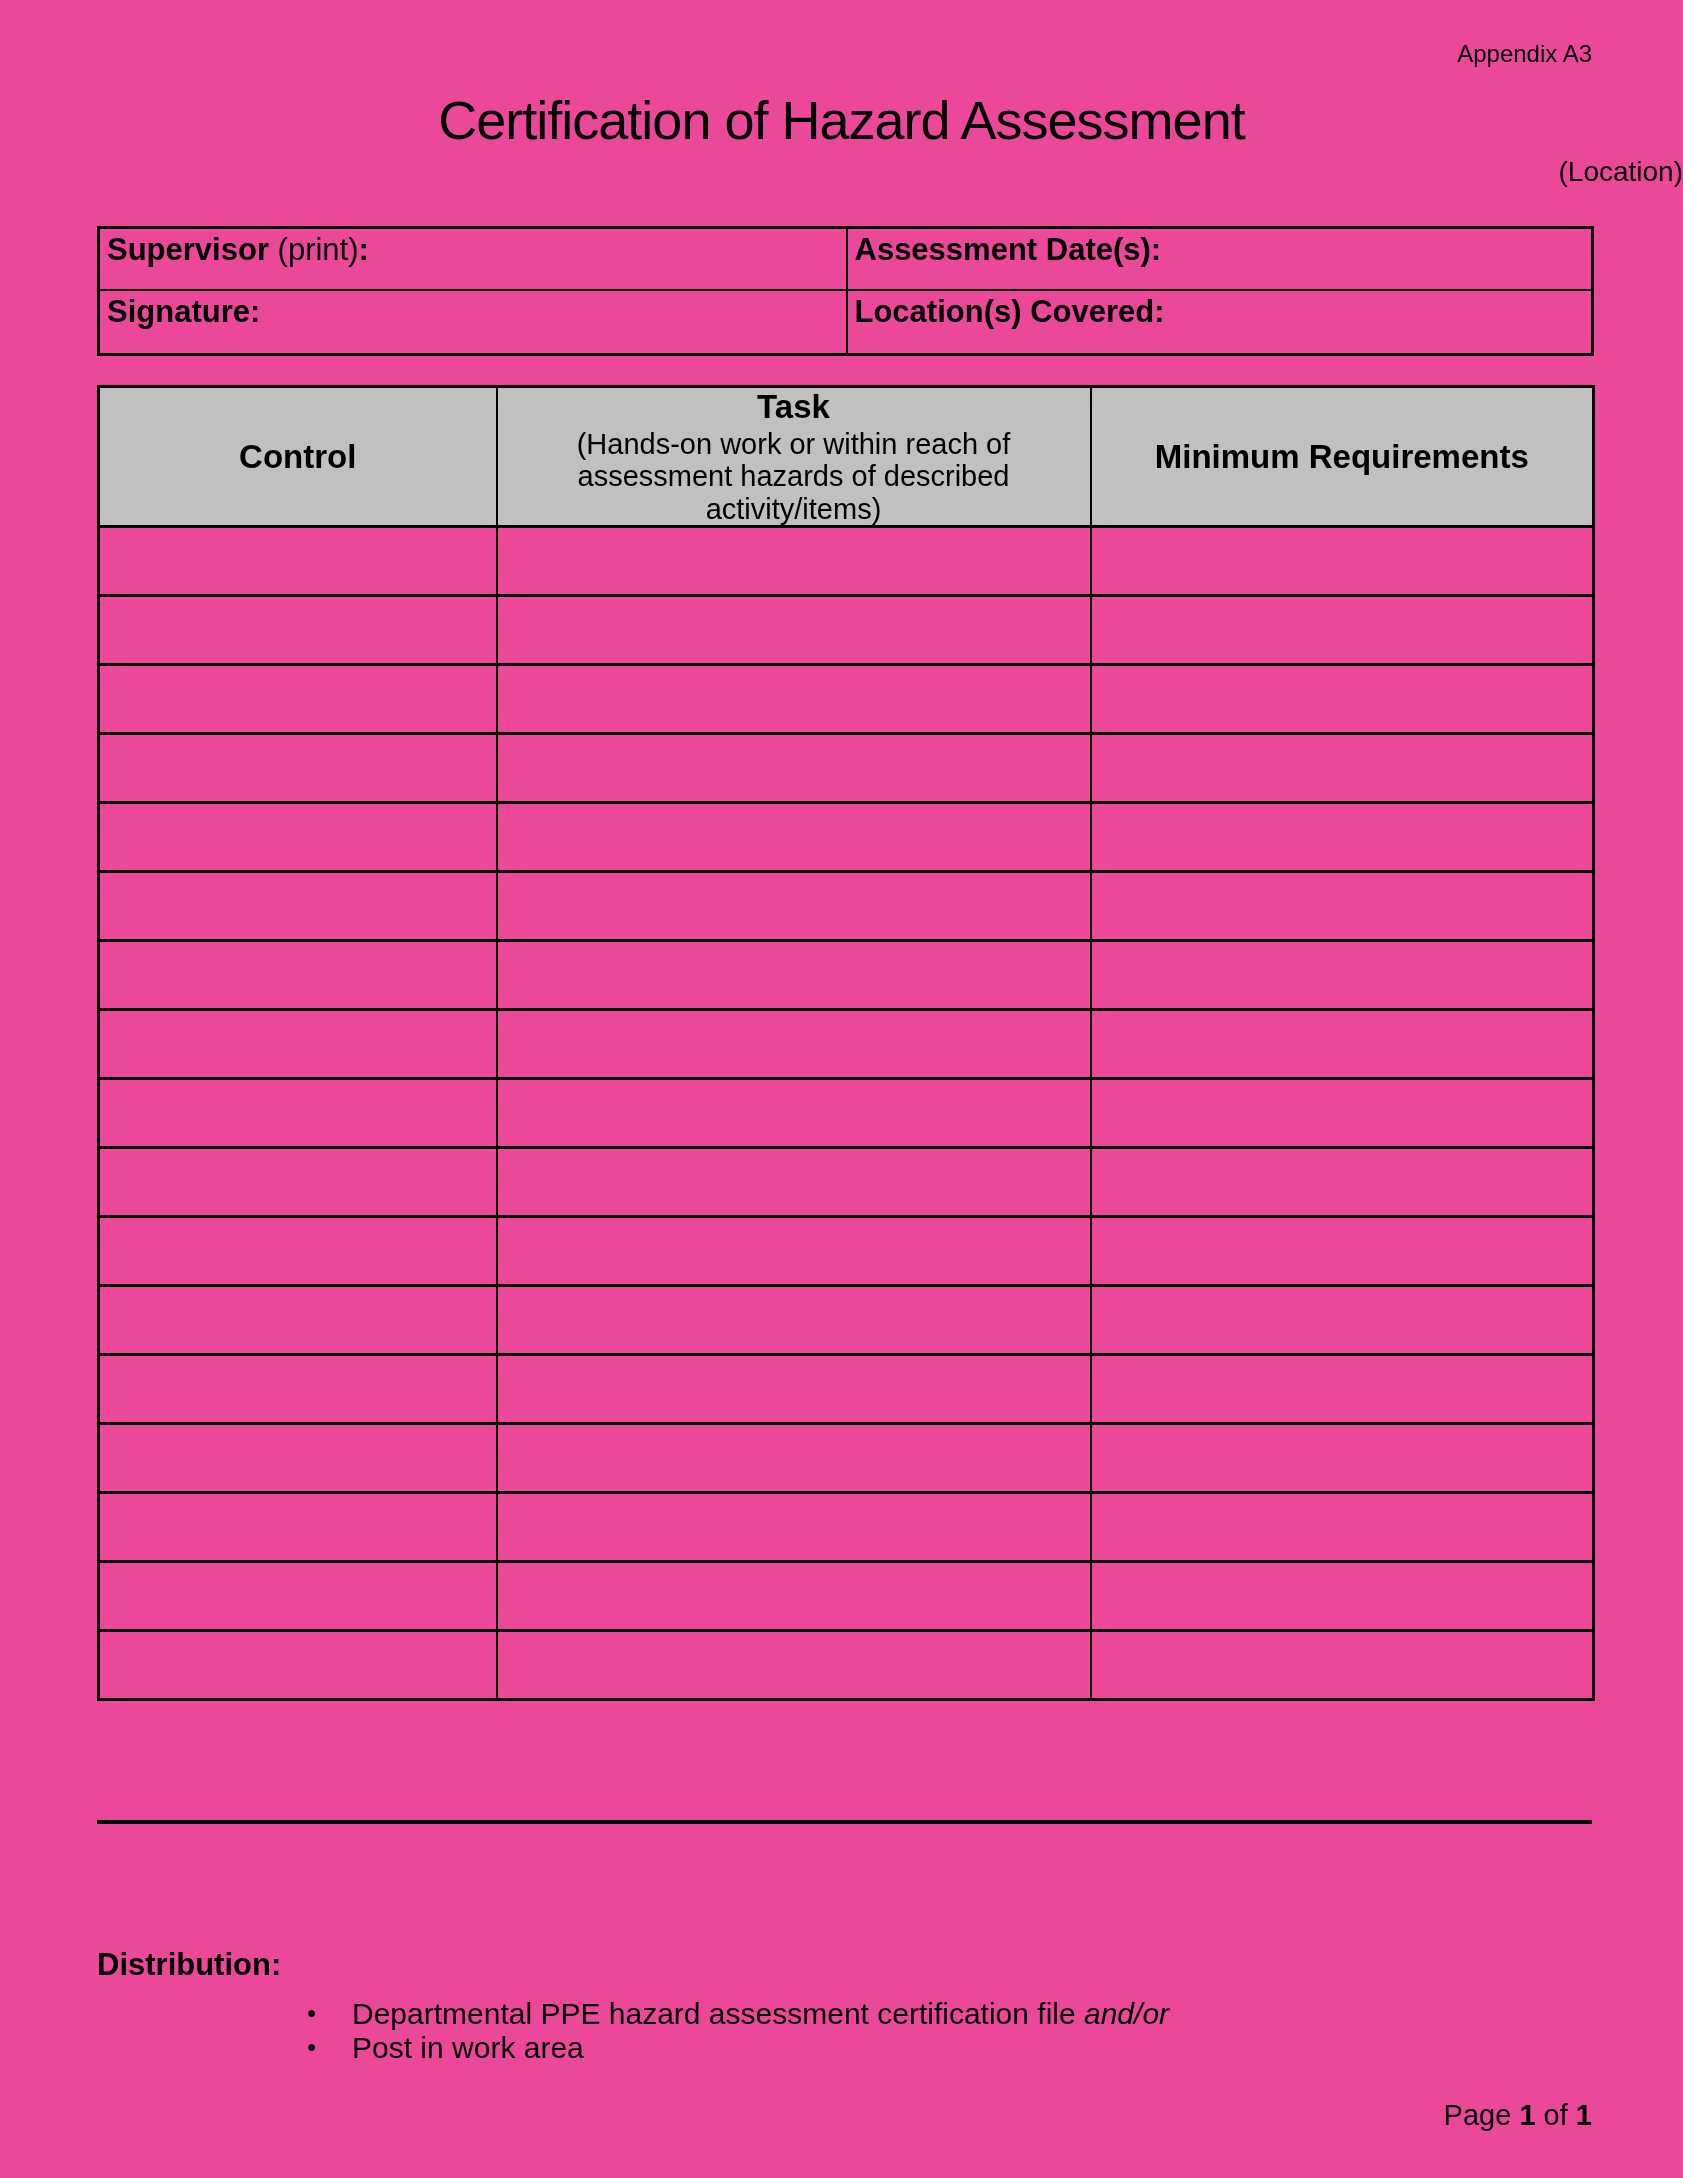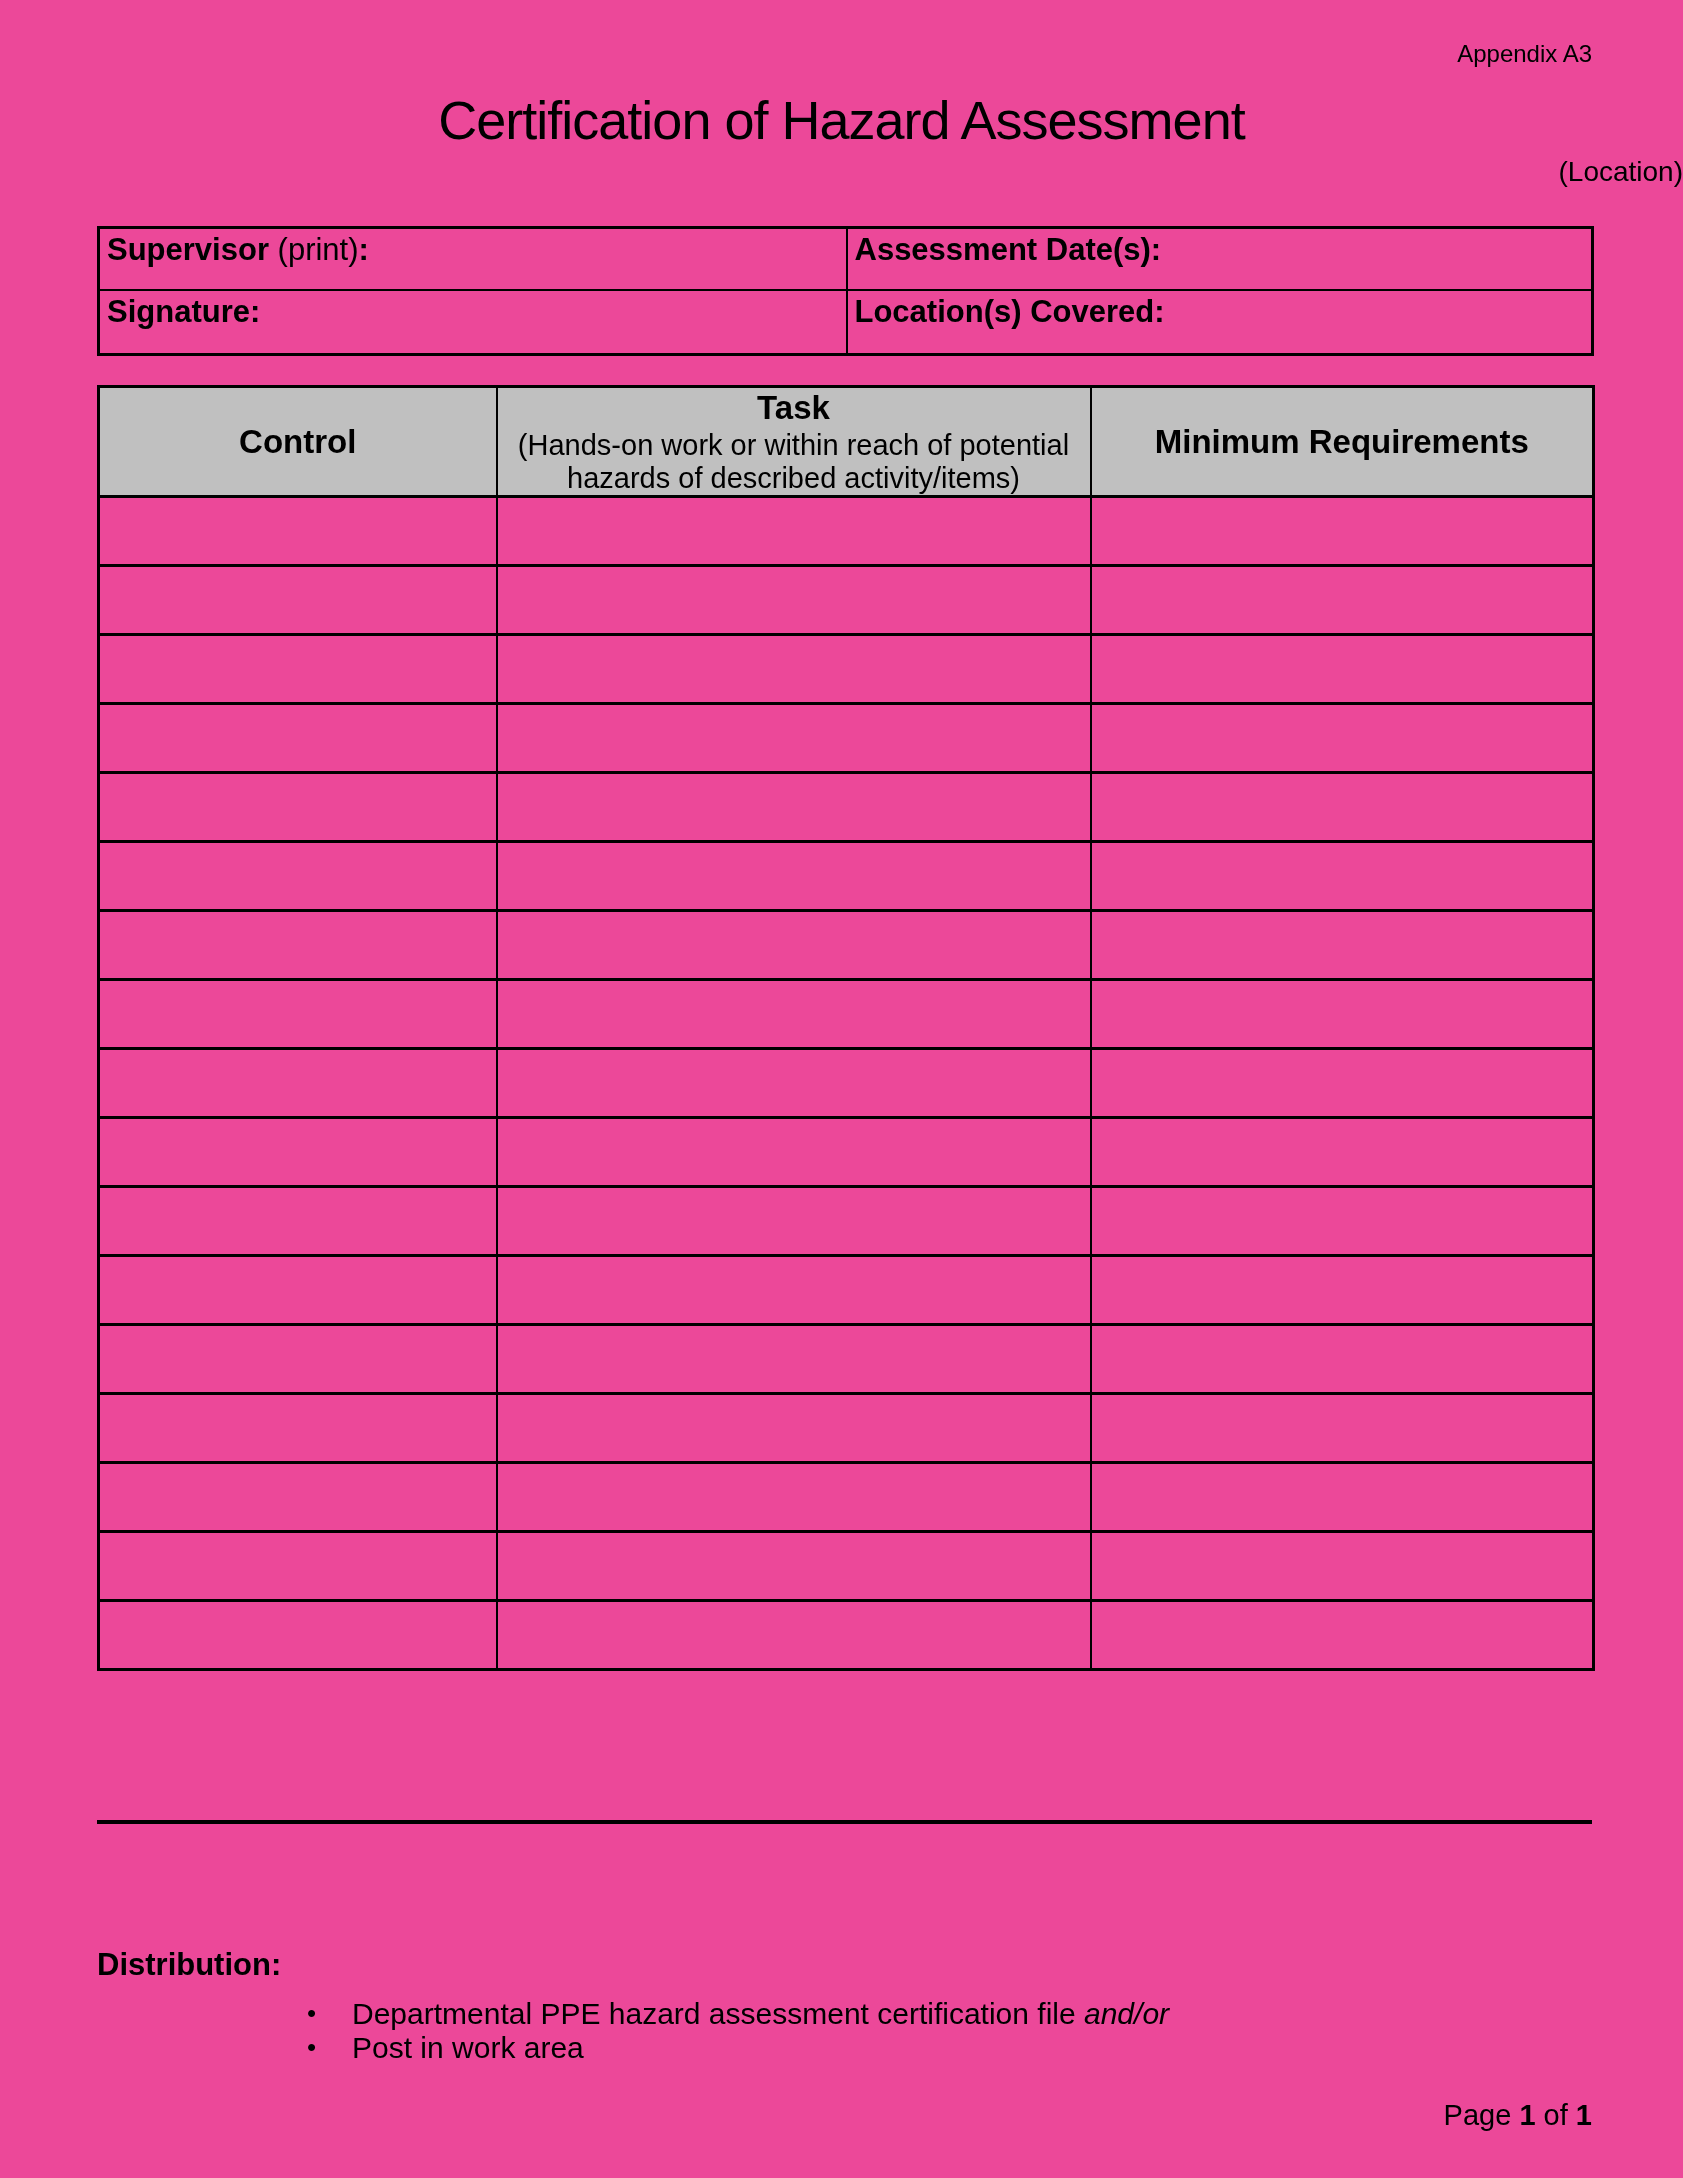--- a/index.html
+++ b/index.html
@@ -129,21 +129,21 @@
         <col style="width:594px">
         <col style="width:503px">
       </colgroup>
     <thead>
       <tr>
         <th style="background-color: rgb(192, 192, 192);">
           <div>Control</div>
         </th>
         <th style="background-color: rgb(192, 192, 192);">
           <div>Task</div>
-          <div class="sub">(Hands-on work or within reach of potential hazards of described activity/items)</div>
+          <div class="sub">(Hands-on work or within reach of assessment hazards of described activity/items)</div>
         </th>
         <th style="background-color: rgb(192, 192, 192);">
           <div>Minimum Requirements</div>
         </th>
       </tr>
     </thead>
     <tbody>
         <tr>
           <td></td>
           <td></td>

